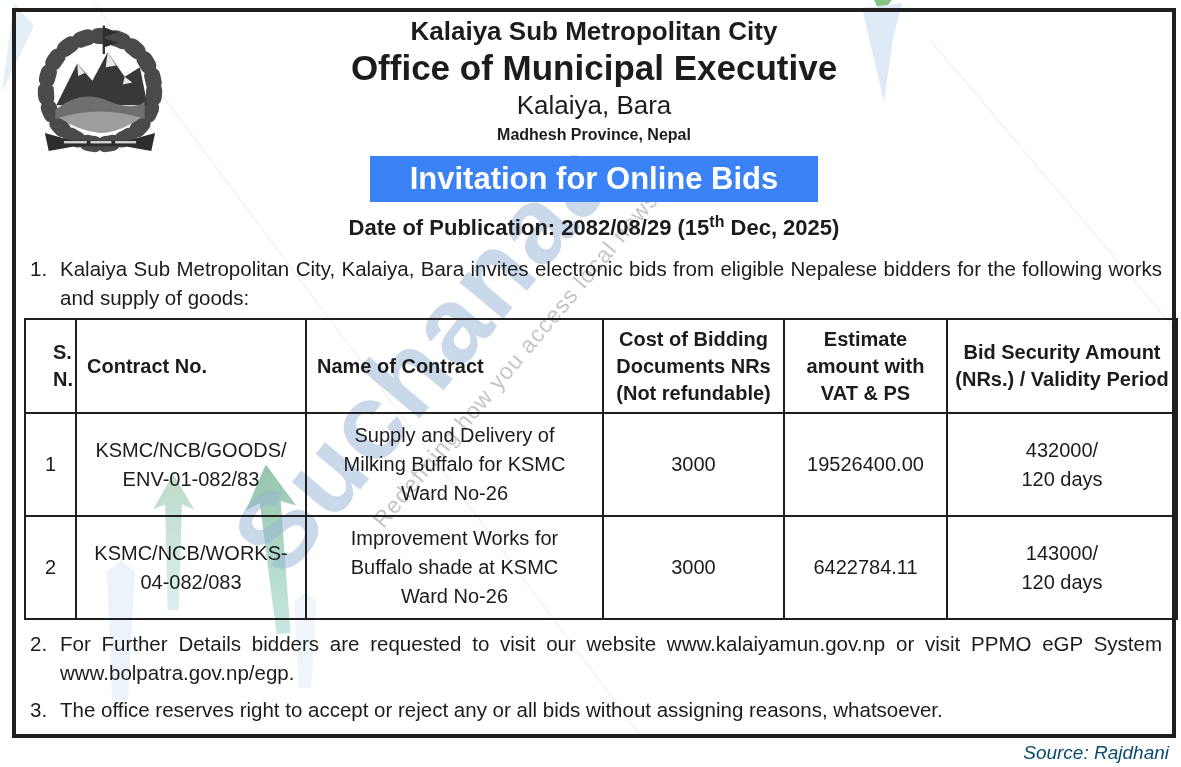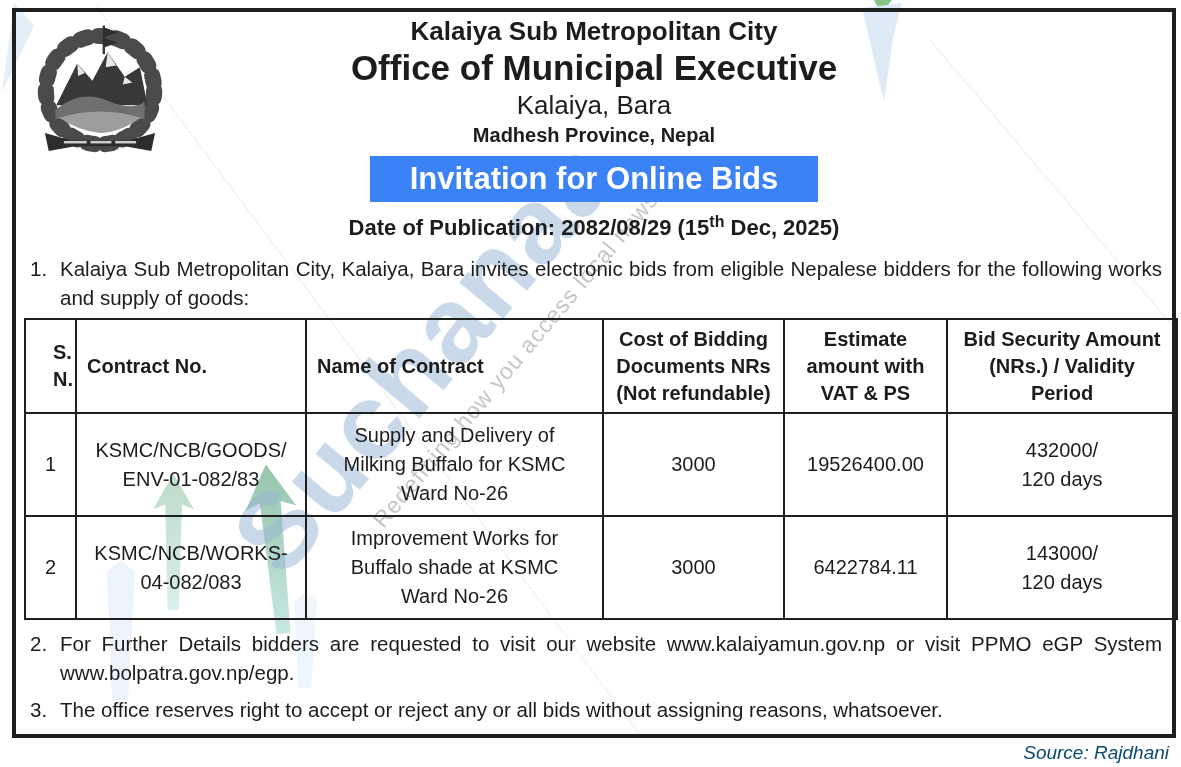--- a/index.html
+++ b/index.html
@@ -30,21 +30,21 @@
   }
   
   .content {
     position: absolute; left: 16px; top: 12px; width: 1156px; height: 722px;
     z-index: 2; padding: 0 8px;
   }
   .logo { position: absolute; left: 8px; top: 8px; width: 152px; height: 146px; }
   .org1 { text-align: center; font-weight: bold; font-size: 26px; line-height: 32px; margin-top: 3px; }
   .org2 { text-align: center; font-weight: bold; font-size: 35px; line-height: 42px; }
   .org3 { text-align: center; font-weight: normal; font-size: 26px; line-height: 33px; }
-  .org4 { text-align: center; font-weight: bold; font-size: 20px; line-height: 26px; }
+  .org4 { text-align: center; font-weight: bold; font-size: 16px; line-height: 26px; }
   .banner-row { text-align: center; margin-top: 8px; }
   .banner {
     display: inline-block; background: #3b82f6; color: #ffffff;
     font-weight: bold; font-size: 31px; line-height: 36px; padding: 5px 40px;
   }
   .date-line { text-align: center; font-weight: bold; font-size: 22px; line-height: 26px; margin-top: 7px; }
   .date-line sup { font-size: 16px; }
   .note { display: flex; margin-top: 13px; font-size: 20.5px; line-height: 29px; }
   .note .num { flex: 0 0 36px; padding-left: 6px; }
   .note .txt { flex: 1; text-align: justify; padding-right: 2px; }
@@ -52,21 +52,21 @@
     width: 1152px; margin: 6px auto 0; border-collapse: collapse;
     table-layout: fixed; font-size: 20px;
   }
   .bid-table th, .bid-table td { border: 2px solid #1f1f1f; vertical-align: middle; background: transparent; }
   .bid-table th { font-weight: bold; height: 94px; line-height: 27px; }
   .bid-table td { height: 96px; text-align: center; line-height: 29px; }
   .th-sn { text-align: left; padding-left: 27px; }
   .th-left { text-align: left; padding-left: 10px; }
   .th-center { text-align: center; }
   .th-estimate { padding: 4px 18px; }
-  .th-security { padding: 0 14px; }
+  .th-security { padding: 0 0; }
   .name-cell { padding: 7px 28px; line-height: 30px; margin-top: 29px; }
   .two-line span { display: block; }
   .signature { text-align: right; font-weight: bold; font-style: italic; font-size: 23px; line-height: 27px; margin-top: 3px; padding-right: 4px; }
   .source {
     position: absolute; right: 12px; top: 742px; z-index: 2;
     font-style: italic; font-size: 19px; color: #0c4a6e;
   }
 </style>
 </head>
 <body>

